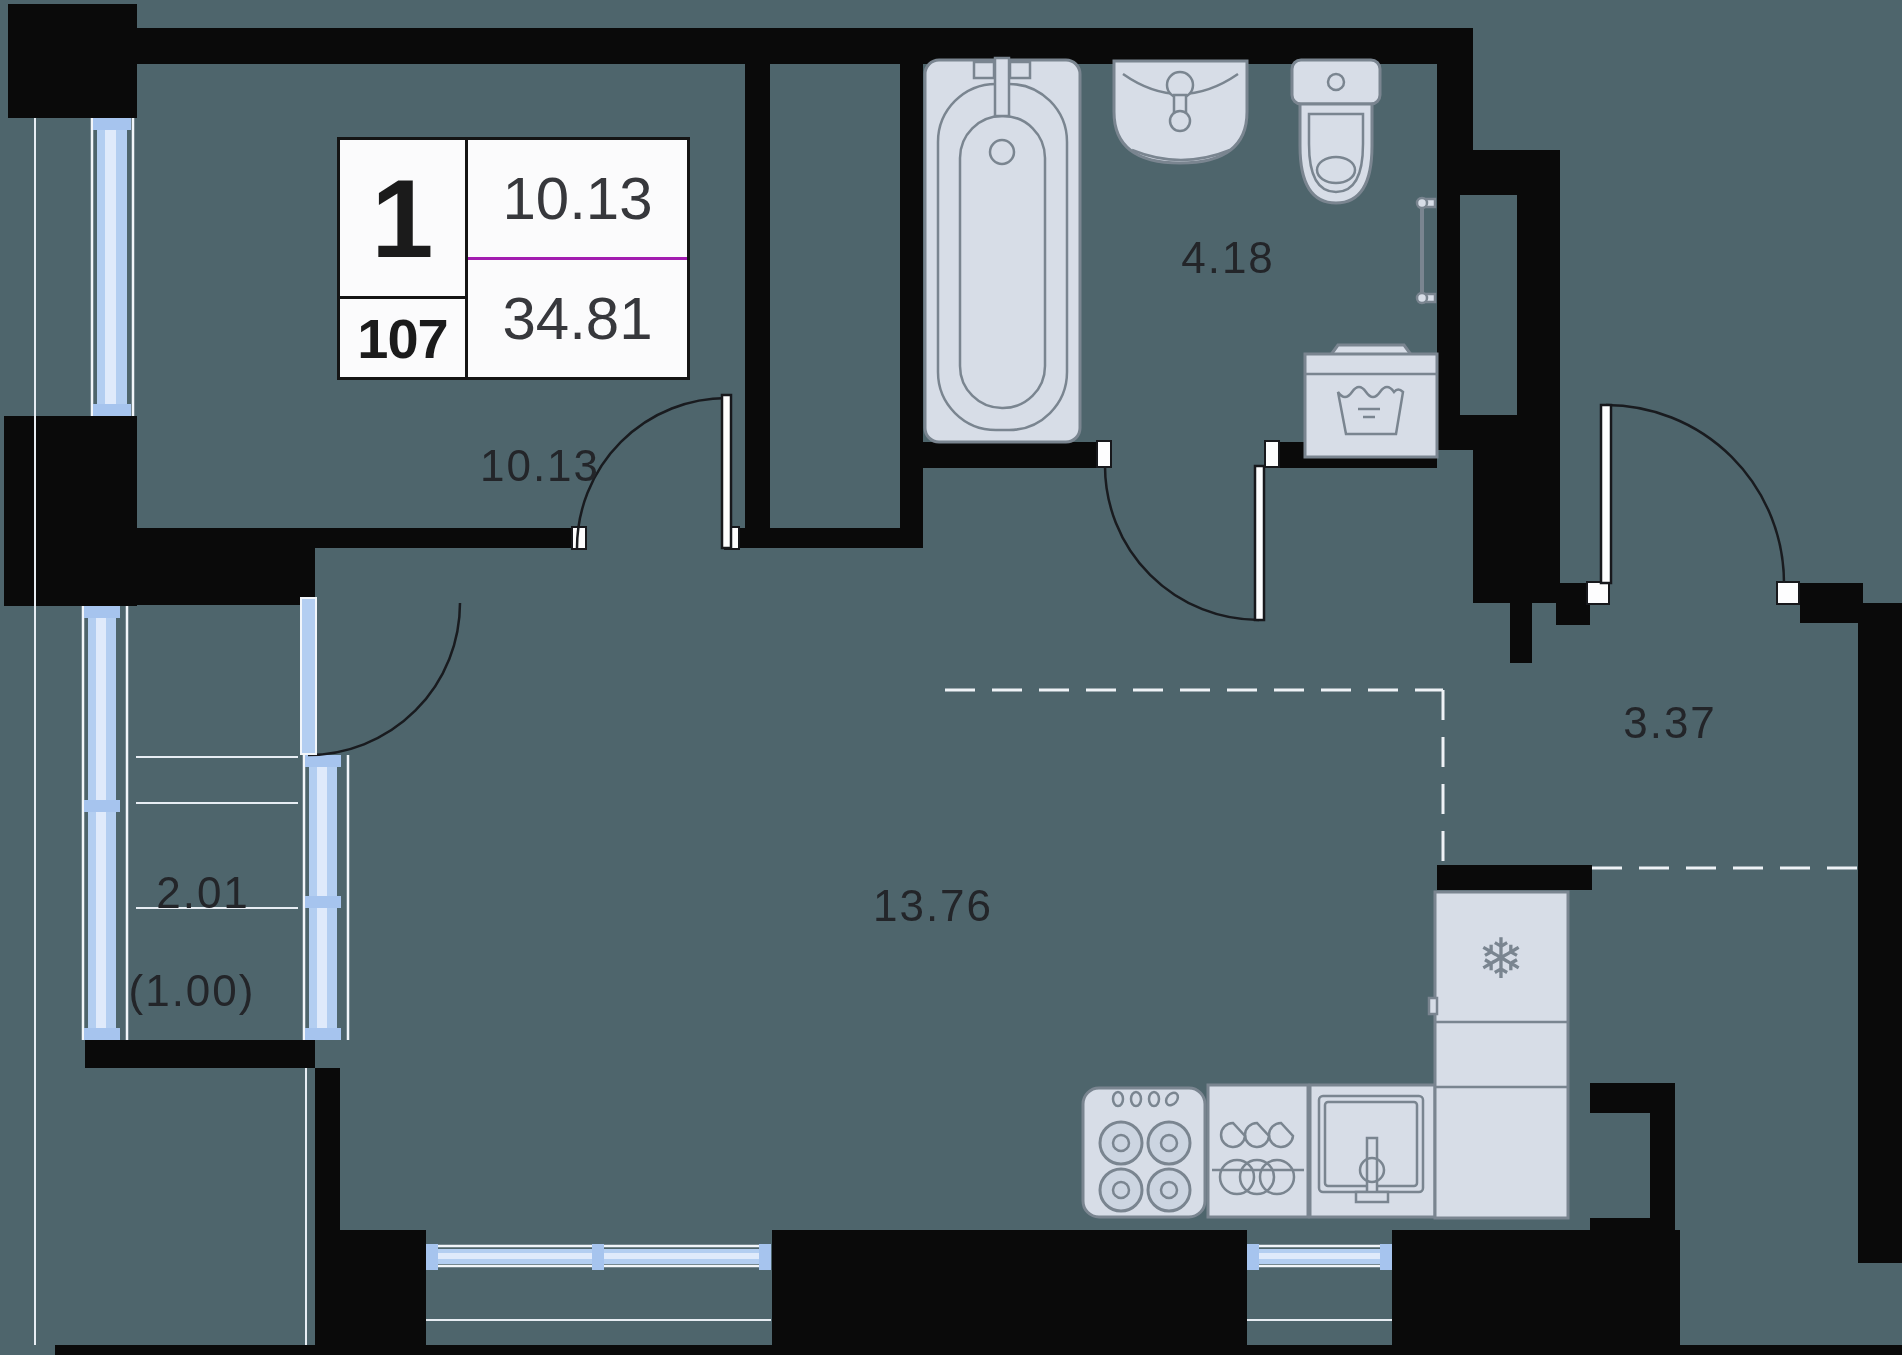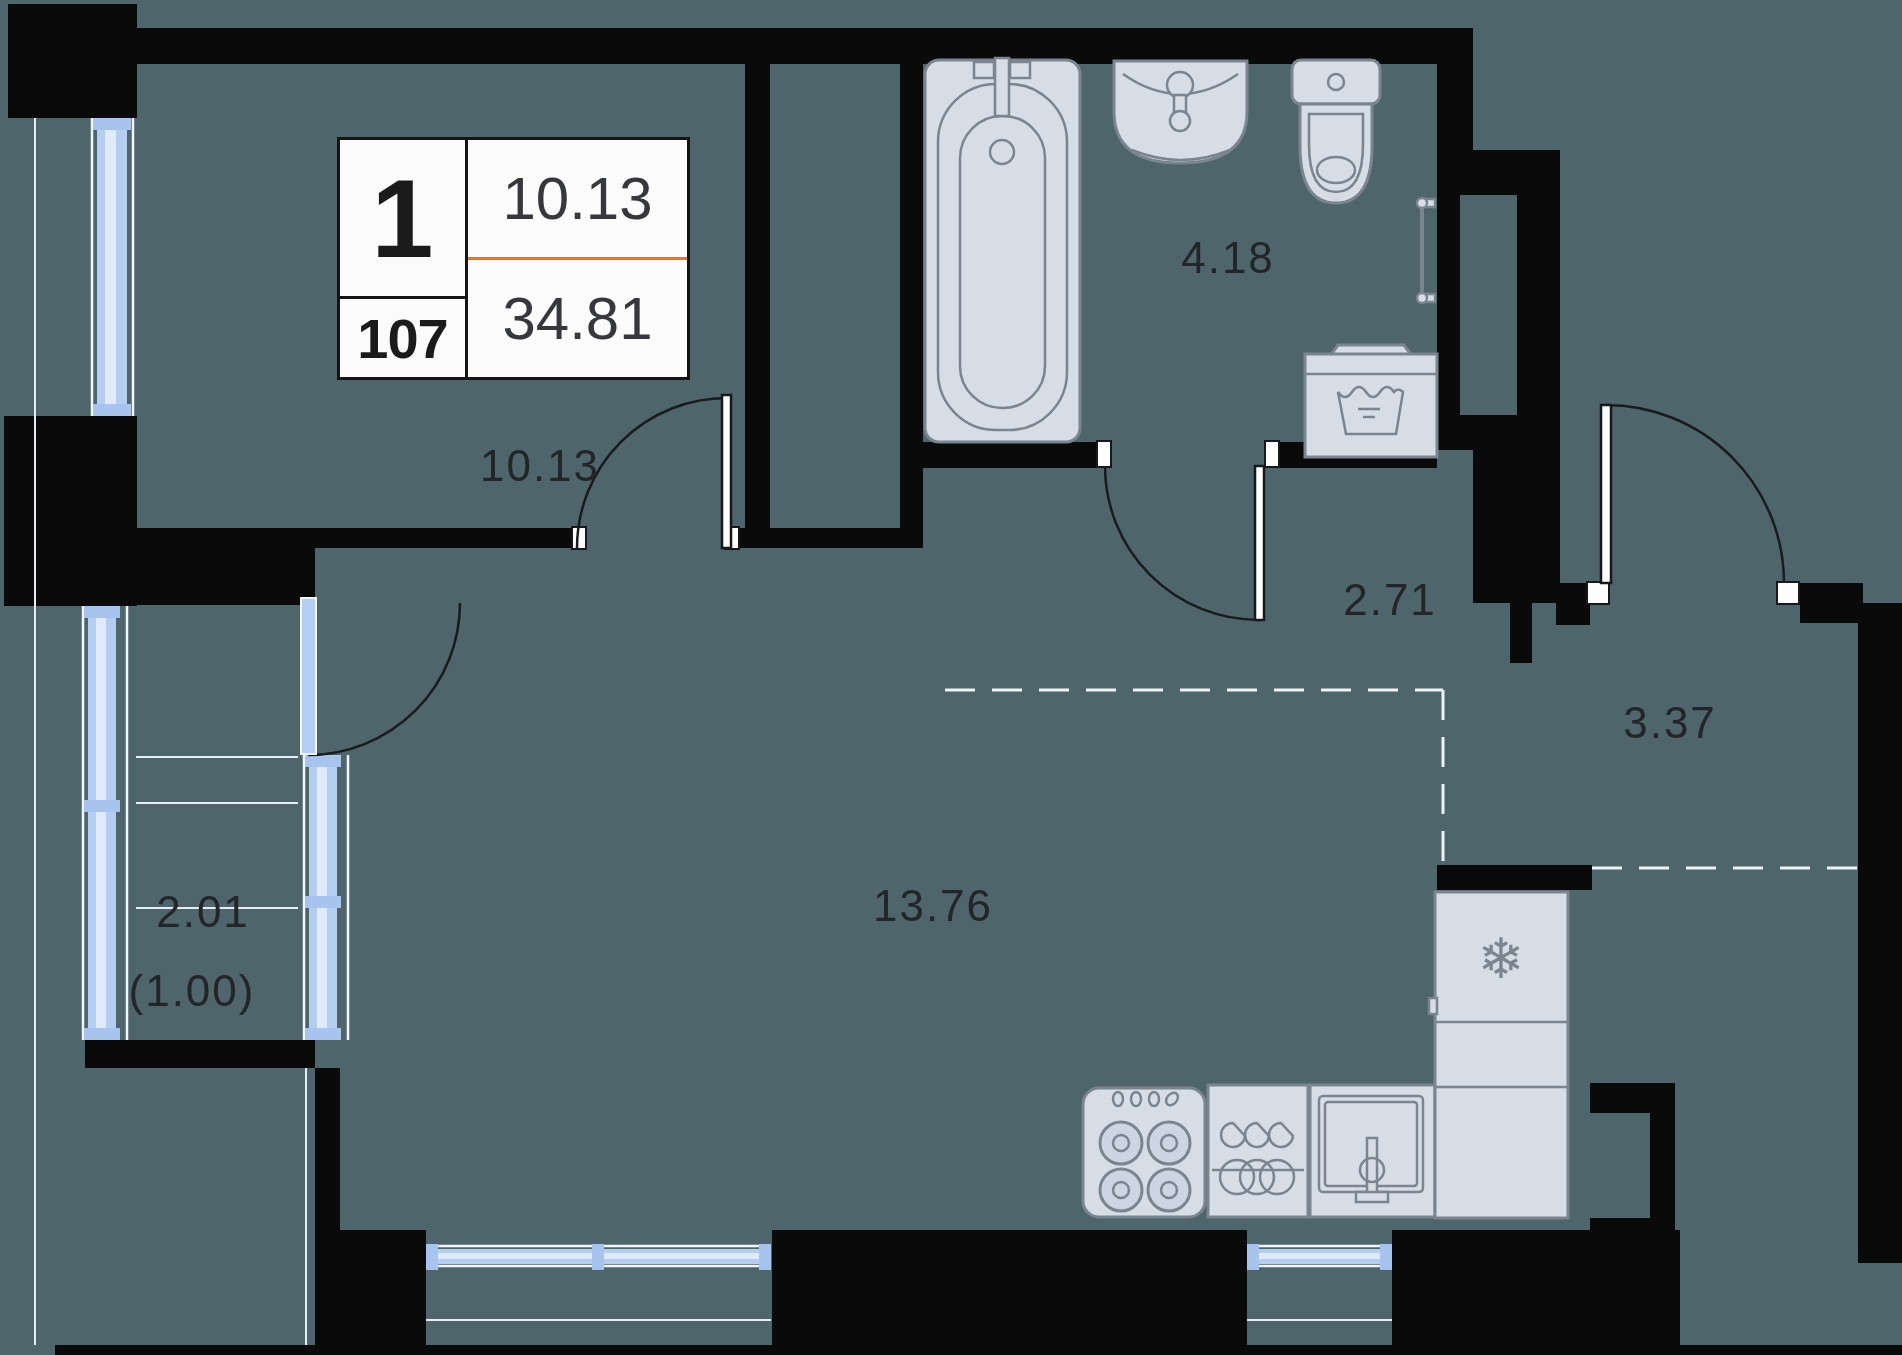--- a/index.html
+++ b/index.html
@@ -24,21 +24,21 @@
   .room-area{position:absolute;}
   .infobox{position:absolute;left:337px;top:137px;width:353px;height:243px;background:#fbfbfc;
         border:3px solid #141414;box-sizing:border-box;display:flex;}
   .ib-left{width:128px;border-right:3px solid #141414;box-sizing:border-box;display:flex;flex-direction:column;}
   .ib-rooms{flex:2;display:flex;align-items:center;justify-content:center;font-weight:bold;
         font-size:112px;color:#1b1b1b;border-bottom:3px solid #141414;}
   .ib-num{flex:1;display:flex;align-items:center;justify-content:center;font-weight:bold;
         font-size:56px;color:#1b1b1b;letter-spacing:-1px;}
   .ib-right{flex:1;display:flex;flex-direction:column;}
   .ib-val{flex:1;display:flex;align-items:center;justify-content:center;font-size:60px;color:#37383c;}
-  .ib-val + .ib-val{border-top:3px solid #f97316;}
+  .ib-val + .ib-val{border-top:3px solid #a21caf;}
 </style>
 </head>
 <body>
 
 <div class="plan">
 
   <div class="wall" style="left:8px;top:4px;width:129px;height:114px;"></div>
   <div class="wall" style="left:115px;top:28px;width:1345px;height:36px;"></div>
   <div class="wall" style="left:4px;top:416px;width:133px;height:190px;"></div>
   <div class="wall" style="left:137px;top:528px;width:178px;height:77px;"></div>
@@ -241,24 +241,23 @@
   <div class="room-area" style="left:137px;top:64px;width:608px;height:464px;"></div>
   <div class="room-area" style="left:923px;top:64px;width:514px;height:378px;"></div>
   <div class="room-area" style="left:945px;top:468px;width:510px;height:222px;"></div>
   <div class="room-area" style="left:1443px;top:603px;width:415px;height:265px;"></div>
   <div class="room-area" style="left:340px;top:548px;width:1100px;height:680px;"></div>
   <div class="room-area" style="left:1592px;top:868px;width:266px;height:362px;"></div>
   <div class="room-area" style="left:83px;top:606px;width:265px;height:434px;"></div>
 
   <div class="room-label" style="left:540px;top:466px;">10.13</div>
   <div class="room-label" style="left:1228px;top:258px;">4.18</div>
-  <div class="room-label" style="left:1390px;top:600px;">2.71</div>
   <div class="room-label" style="left:1670px;top:723px;">3.37</div>
   <div class="room-label" style="left:933px;top:906px;">13.76</div>
-  <div class="room-label" style="left:203px;top:912px;">2.01</div>
+  <div class="room-label" style="left:203px;top:893px;">2.01</div>
   <div class="room-label" style="left:192px;top:991px;">(1.00)</div>
 
   <div class="infobox">
     <div class="ib-left">
       <div class="ib-rooms">1</div>
       <div class="ib-num">107</div>
     </div>
     <div class="ib-right">
       <div class="ib-val">10.13</div>
       <div class="ib-val">34.81</div>

